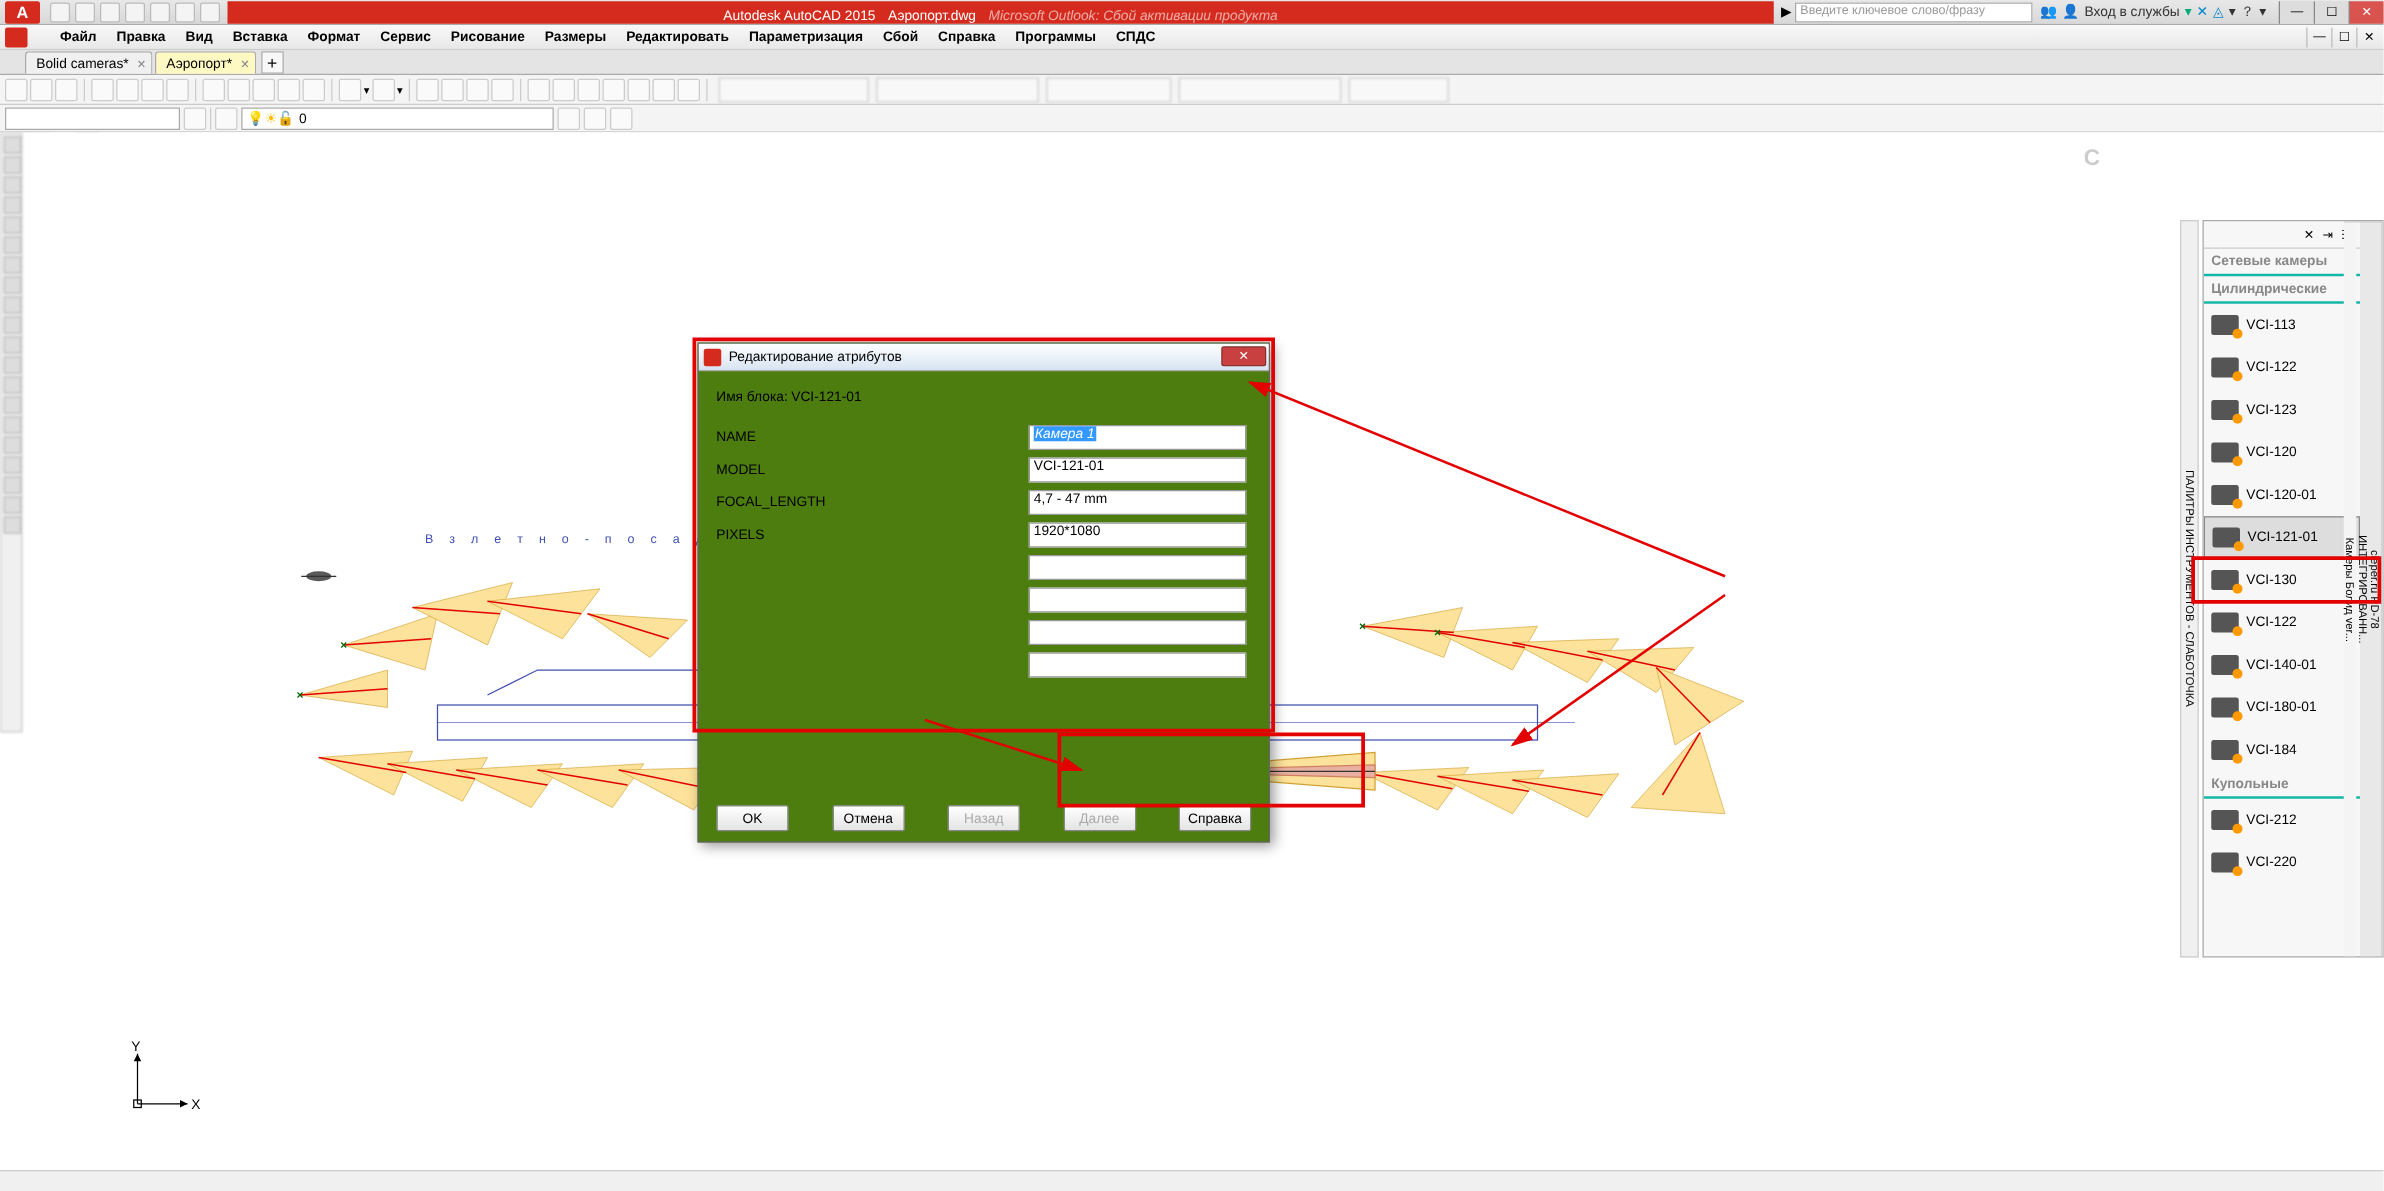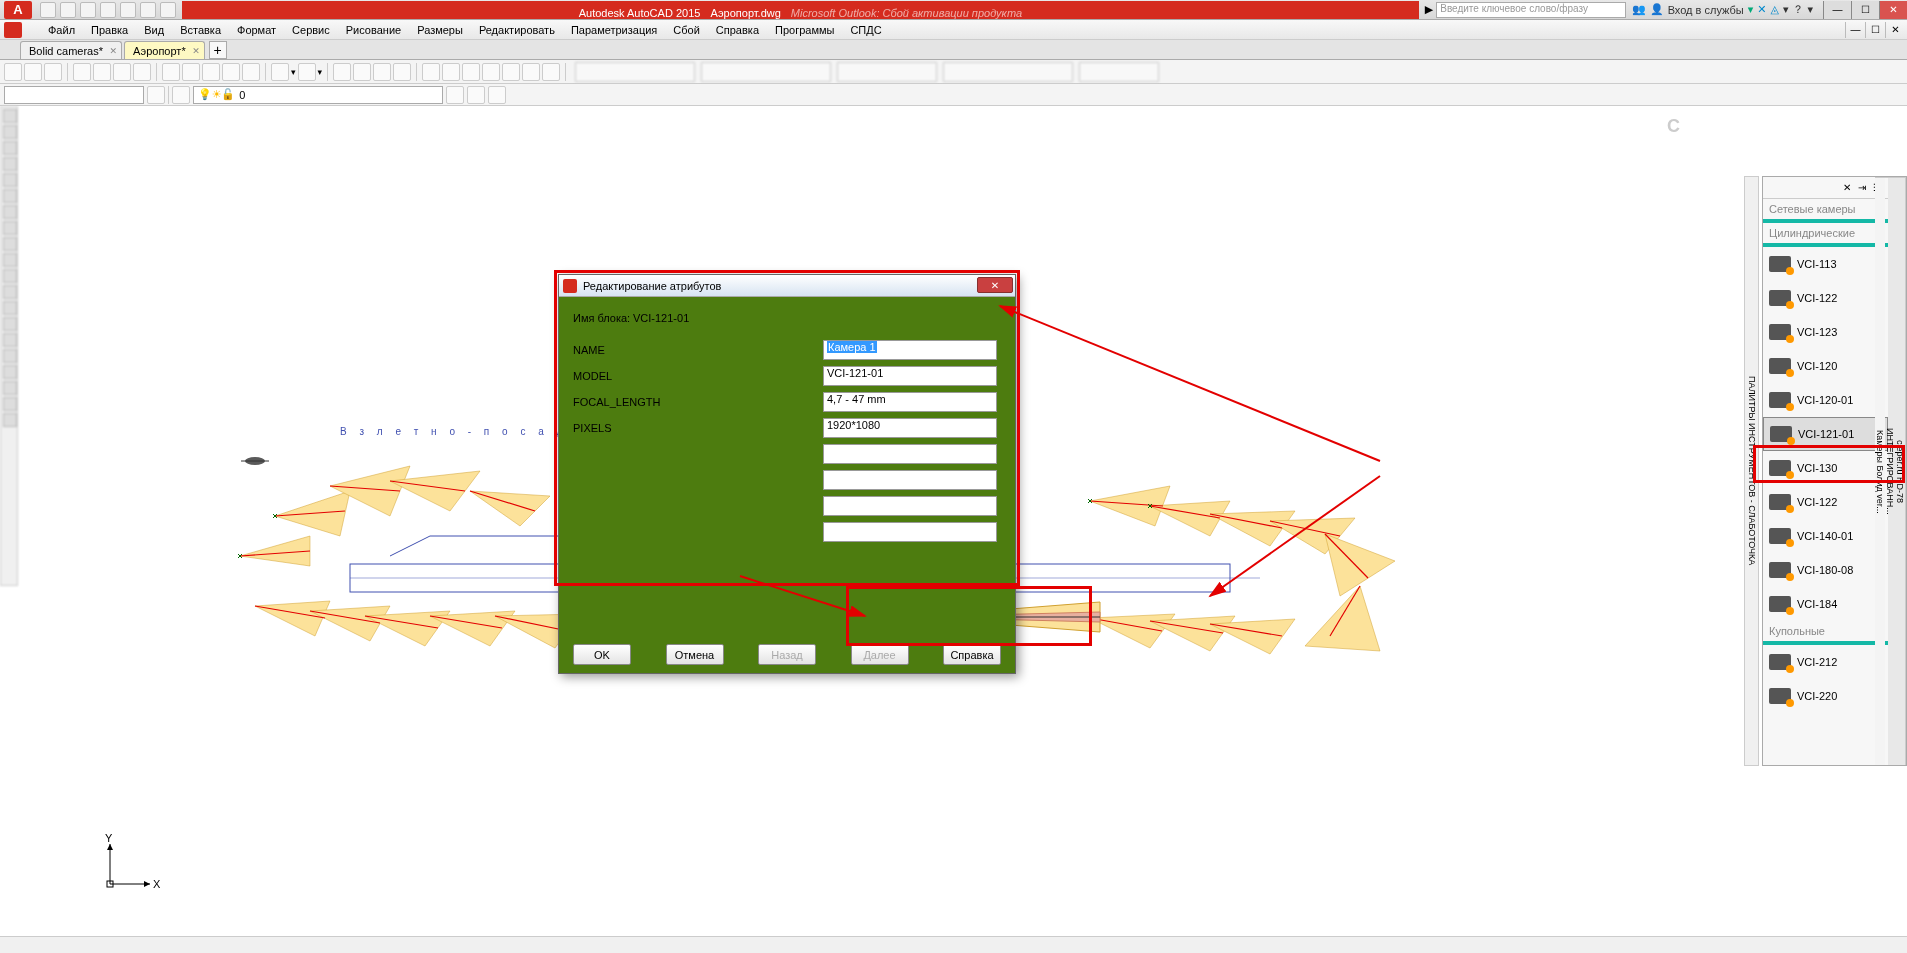--- a/index.html
+++ b/index.html
@@ -39,36 +39,36 @@
 .minitools div{flex:1;border-bottom:1px solid #ccc;font-size:9px;display:flex;align-items:center;justify-content:center;}
 .canvas{position:absolute;left:40px;top:0;right:0;bottom:0;background:#fff;}
 .ucs{position:absolute;left:60px;bottom:40px;font-size:11px;}
 .ucs svg{overflow:visible;}
 .toolpalette{position:absolute;right:0;top:70px;width:145px;height:590px;background:#f7f7f7;border:1px solid #aaa;display:flex;}
 .tp-tabs{width:18px;background:#e8e8e8;writing-mode:vertical-rl;font-size:9px;display:flex;flex-direction:column;border-right:1px solid #ccc;}
 .tp-tabs div{flex:1;border-top:1px solid #ccc;display:flex;align-items:center;justify-content:center;padding:4px 0;}
 .tp-body{flex:1;overflow:hidden;font-size:11px;}
 .tp-head{height:22px;display:flex;align-items:center;justify-content:flex-end;gap:3px;padding:0 3px;border-bottom:1px solid #ccc;}
 .tp-head span{width:12px;height:12px;font-size:10px;}
-.tp-section{padding:4px 6px;color:#888;border-bottom:4px solid #14b8a6;}
+.tp-section{padding:4px 6px;color:#888;border-bottom:2px solid #14b8a6;font-weight:bold;}
 .tp-item{height:34px;display:flex;align-items:center;gap:6px;padding:0 6px;cursor:default;}
 .tp-item .ico{width:22px;height:16px;background:#555;border-radius:2px;position:relative;}
 .tp-item .ico::after{content:"";position:absolute;right:-3px;bottom:-3px;width:8px;height:8px;background:#f90;border-radius:50%;}
 .tp-item.sel{background:#ddd;border:1px solid #888;}
 .tp-vert{position:absolute;right:148px;top:70px;width:15px;height:590px;writing-mode:vertical-rl;font-size:9px;background:#f0f0f0;border:1px solid #ccc;display:flex;align-items:center;justify-content:center;}
 .redbox-palette{position:absolute;border:3px solid #e30000;pointer-events:none;}
 .dialog{position:absolute;left:558px;top:168px;width:458px;height:400px;background:#4d7c0f;border:1px solid #666;box-shadow:3px 3px 10px rgba(0,0,0,0.4);}
 .dialog .dtitle{height:22px;background:linear-gradient(#fff,#d7e4f2);display:flex;align-items:center;padding:0 4px;font-size:11px;border-bottom:1px solid #aaa;}
 .dialog .dtitle .dlogo{width:14px;height:14px;background:#d52b1e;border-radius:2px;margin-right:6px;}
 .dialog .dclose{position:absolute;right:2px;top:2px;width:36px;height:16px;background:#c94040;border:1px solid #863030;color:#fff;font-size:10px;display:flex;align-items:center;justify-content:center;border-radius:2px;}
 .dialog .dbody{padding:8px 14px;font-size:11px;}
 .dialog .drow{display:flex;align-items:center;height:26px;}
 .dialog .dlbl{width:250px;}
 .dialog .dinp{width:174px;height:20px;border:1px solid #999;background:#fff;padding:0 3px;font-size:11px;}
-.dialog .dinp .hl{background:#3399ff;color:#fff;padding:0 1px;}
+.dialog .dinp .hl{background:#3399ff;color:#fff;padding:0 1px;font-style:italic;}
 .dialog .dbtns{position:absolute;bottom:8px;left:14px;right:14px;display:flex;justify-content:space-between;}
 .dialog .dbtn{width:58px;height:21px;border:1px solid #888;background:linear-gradient(#fff,#e4e4e4);font-size:11px;border-radius:2px;}
 .dialog .dbtn.dim{color:#aaa;}
 .redbox-dialog{position:absolute;left:554px;top:164px;width:466px;height:316px;border:3px solid #e30000;pointer-events:none;}
 .redbox-camera{position:absolute;left:846px;top:480px;width:246px;height:60px;border:3px solid #e30000;pointer-events:none;}
 .arrow{position:absolute;pointer-events:none;}
 .statusbar{position:absolute;bottom:0;left:0;right:0;height:17px;background:#f0f0f0;border-top:1px solid #ccc;}
 .drawing{position:absolute;left:90px;top:150px;width:1280px;height:450px;}
 .runway-text{position:absolute;left:300px;top:320px;font-size:10px;color:#4050b0;letter-spacing:5px;}
 .compass{position:absolute;right:200px;top:10px;width:40px;height:50px;color:#ccc;font-size:18px;font-weight:bold;}
@@ -107,21 +107,21 @@
   </div>
   <div class="winbtns">
     <div>—</div>
     <div>☐</div>
     <div class="close">✕</div>
   </div>
 </div>
 
 <div class="menubar">
   <div class="minilogo"></div>
-  <div id="menu-items" style="display: flex;">
+  <div id="menu-items" style="display: flex; font-weight: bold;">
       <div class="item">Файл</div>
       <div class="item">Правка</div>
       <div class="item">Вид</div>
       <div class="item">Вставка</div>
       <div class="item">Формат</div>
       <div class="item">Сервис</div>
       <div class="item">Рисование</div>
       <div class="item">Размеры</div>
       <div class="item">Редактировать</div>
       <div class="item">Параметризация</div>
@@ -361,21 +361,21 @@
           <div class="tp-item">
             <div class="ico"></div>
             <span>VCI-122</span>
           </div>
           <div class="tp-item">
             <div class="ico"></div>
             <span>VCI-140-01</span>
           </div>
           <div class="tp-item">
             <div class="ico"></div>
-            <span>VCI-180-08</span>
+            <span>VCI-180-01</span>
           </div>
           <div class="tp-item">
             <div class="ico"></div>
             <span>VCI-184</span>
           </div>
         </div>
       <div class="tp-section">Купольные</div>
       <div id="tp-items2">
           <div class="tp-item">
             <div class="ico"></div>

